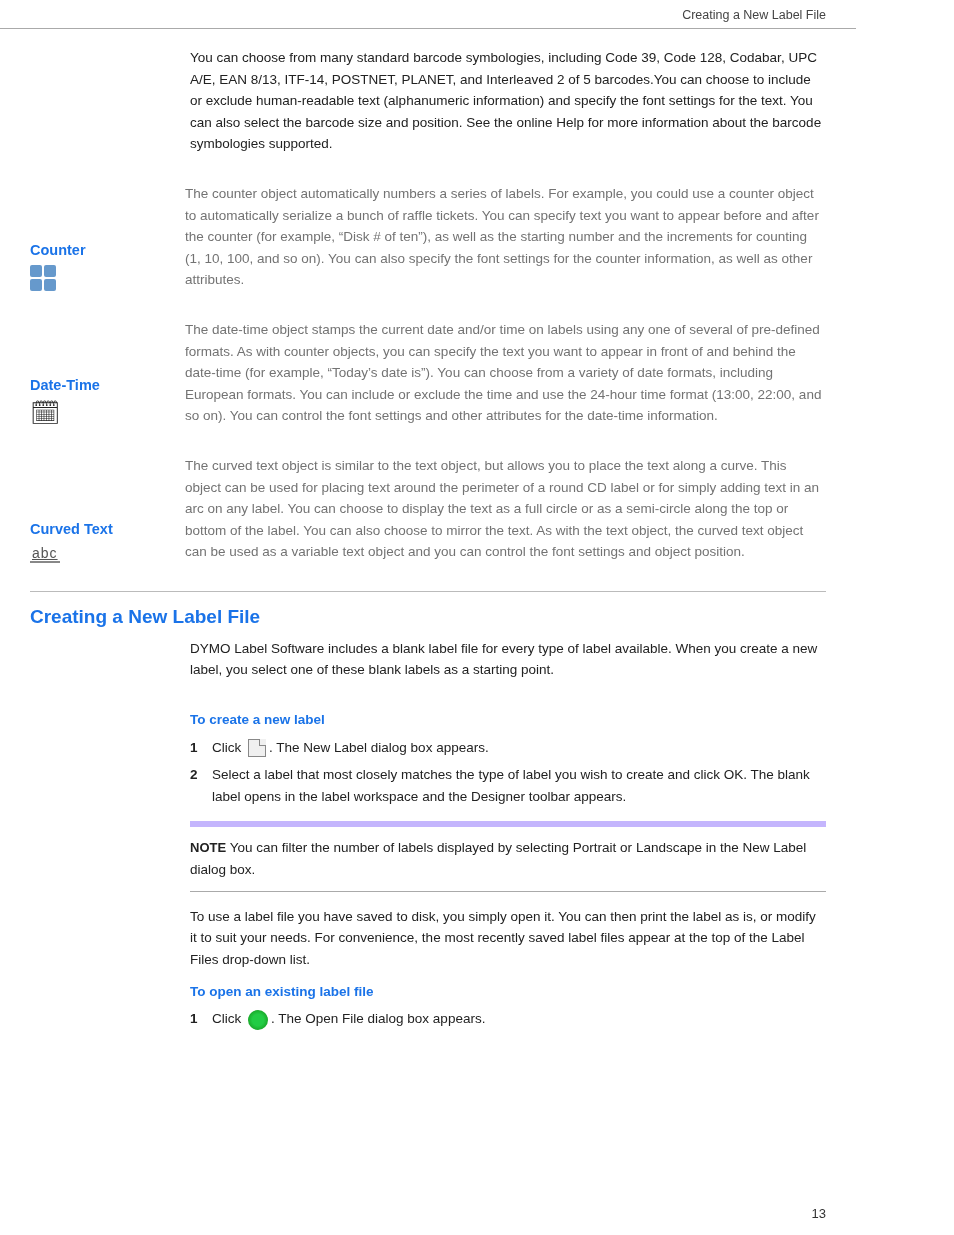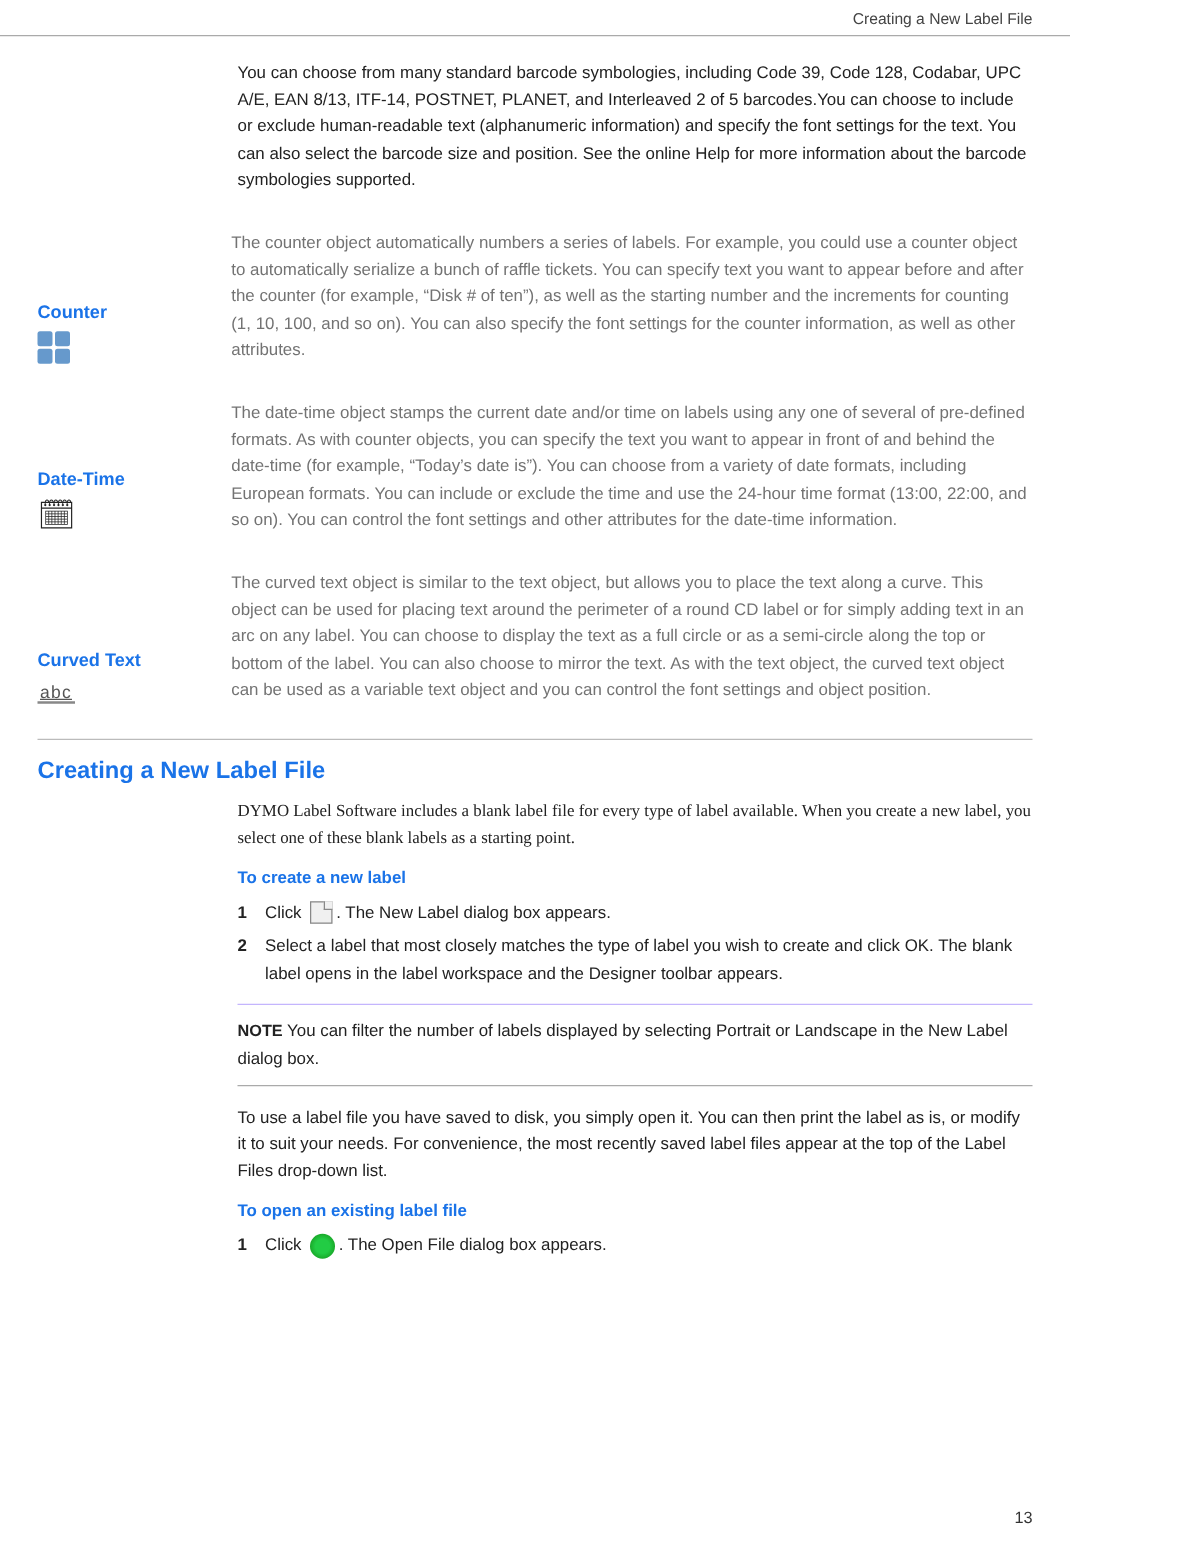--- a/index.html
+++ b/index.html
@@ -158,21 +158,21 @@
       display: inline-block;
       width: 20px;
       height: 20px;
       background: radial-gradient(circle, #22cc44 40%, #118811 100%);
       border-radius: 50%;
       margin: 0 3px;
       vertical-align: middle;
     }
     
     .note-box {
-      border-top: 1px solid #c4b5fd;
+      border-top: 6px solid #c4b5fd;
       border-bottom: 1px solid #aaa;
       padding: 10px 0;
       margin: 14px 0;
       font-size: 13.5px;
       line-height: 1.6;
     }
     .note-label {
       font-weight: bold;
       font-variant: small-caps;
       font-size: 13px;
@@ -225,21 +225,21 @@
     <div class="section-row">
       <div class="section-label">
         <span class="section-title blue-link">Curved Text</span>
         <span class="curved-icon">abc</span>
       </div>
       <div class="section-body">The curved text object is similar to the text object, but allows you to place the text along a curve. This object can be used for placing text around the perimeter of a round CD label or for simply adding text in an arc on any label. You can choose to display the text as a full circle or as a semi-circle along the top or bottom of the label. You can also choose to mirror the text. As with the text object, the curved text object can be used as a variable text object and you can control the font settings and object position.</div>
     </div>
 
     <h2 class="main-heading">Creating a New Label File</h2>
     <div class="sub-content">
-      <p style="margin-bottom:10px;font-family:Liberation Serif, serif;">DYMO Label Software includes a blank label file for every type of label available. When you create a new label, you select one of these blank labels as a starting point.</p>
+      <p style="margin-bottom:28px;">DYMO Label Software includes a blank label file for every type of label available. When you create a new label, you select one of these blank labels as a starting point.</p>
       <p class="sub-heading-link">To create a new label</p>
       <ol class="step-list">
         <li class="step-item">
           <span class="step-num">1</span>
           <span class="step-text">
             Click <span class="icon-new-label"></span>. The <b>New Label</b> dialog box appears.
           </span>
         </li>
         <li class="step-item">
           <span class="step-num">2</span>

